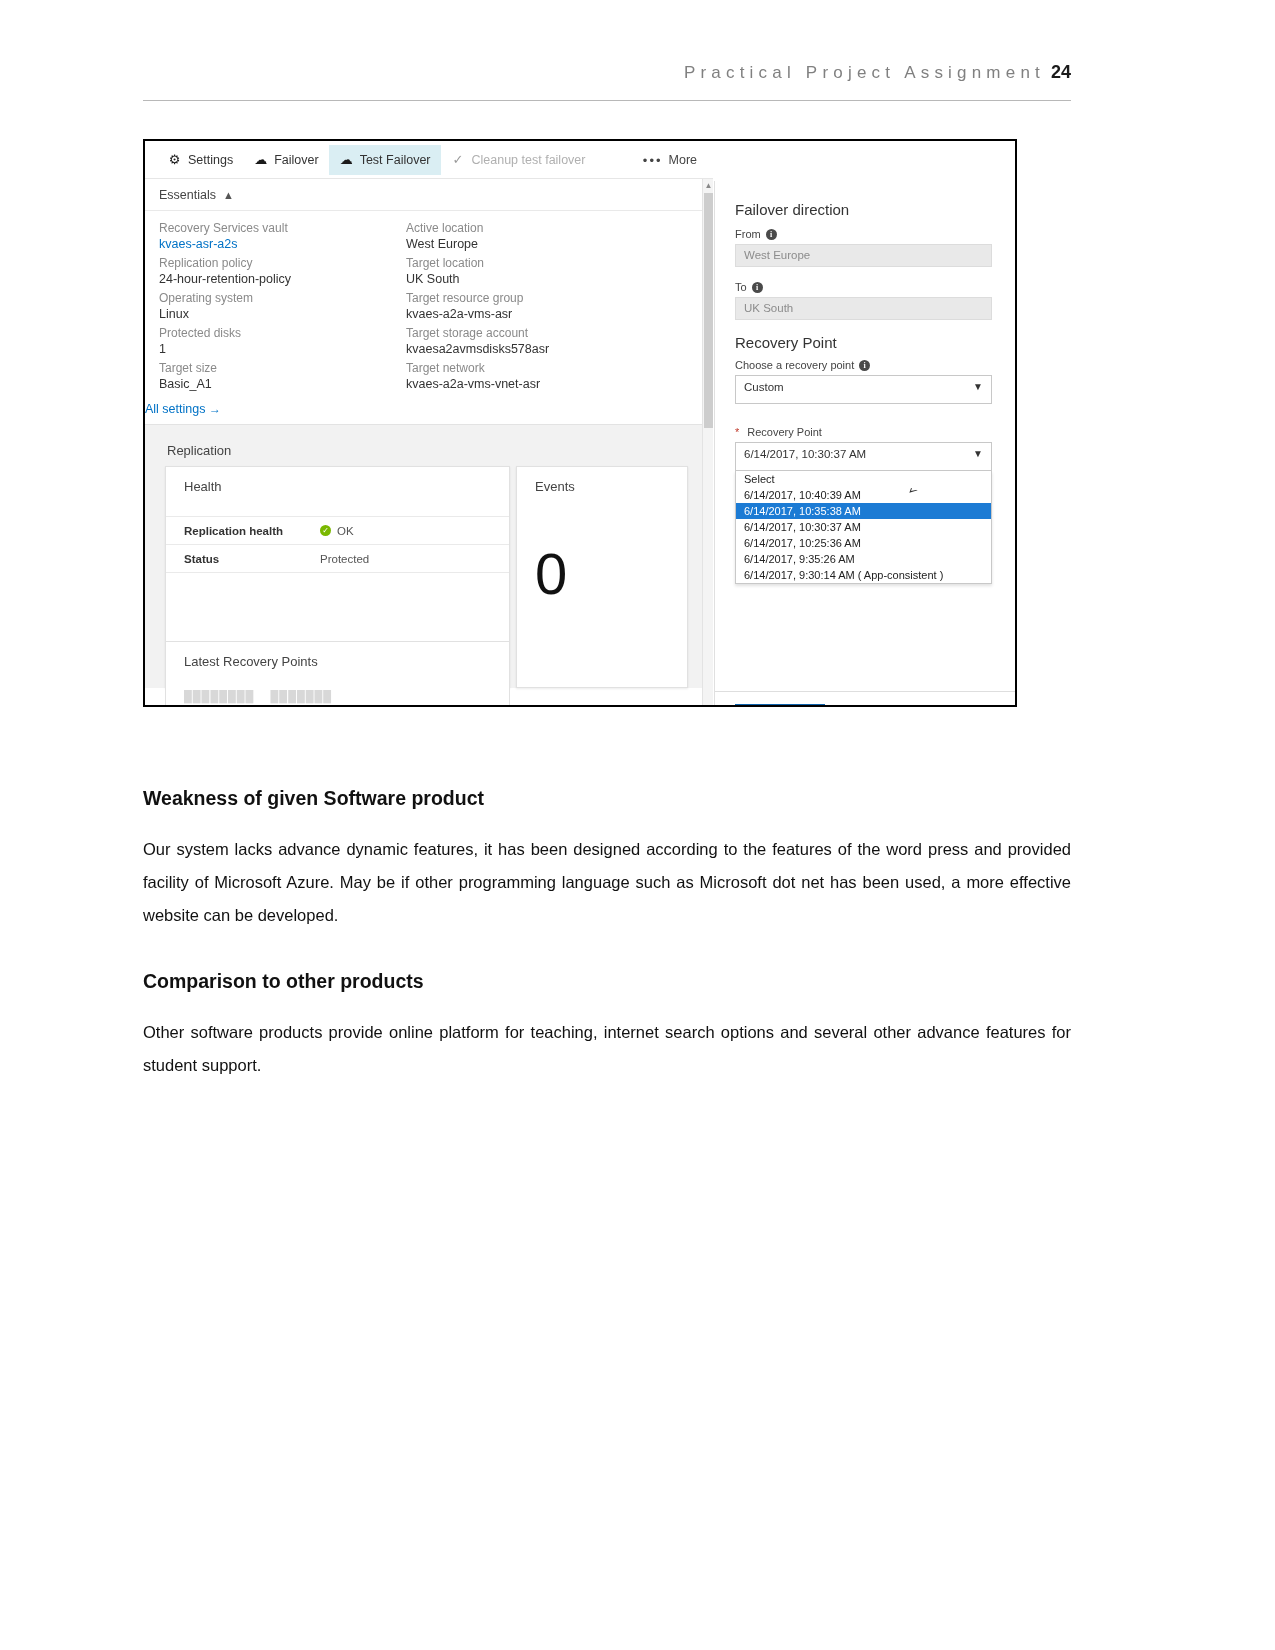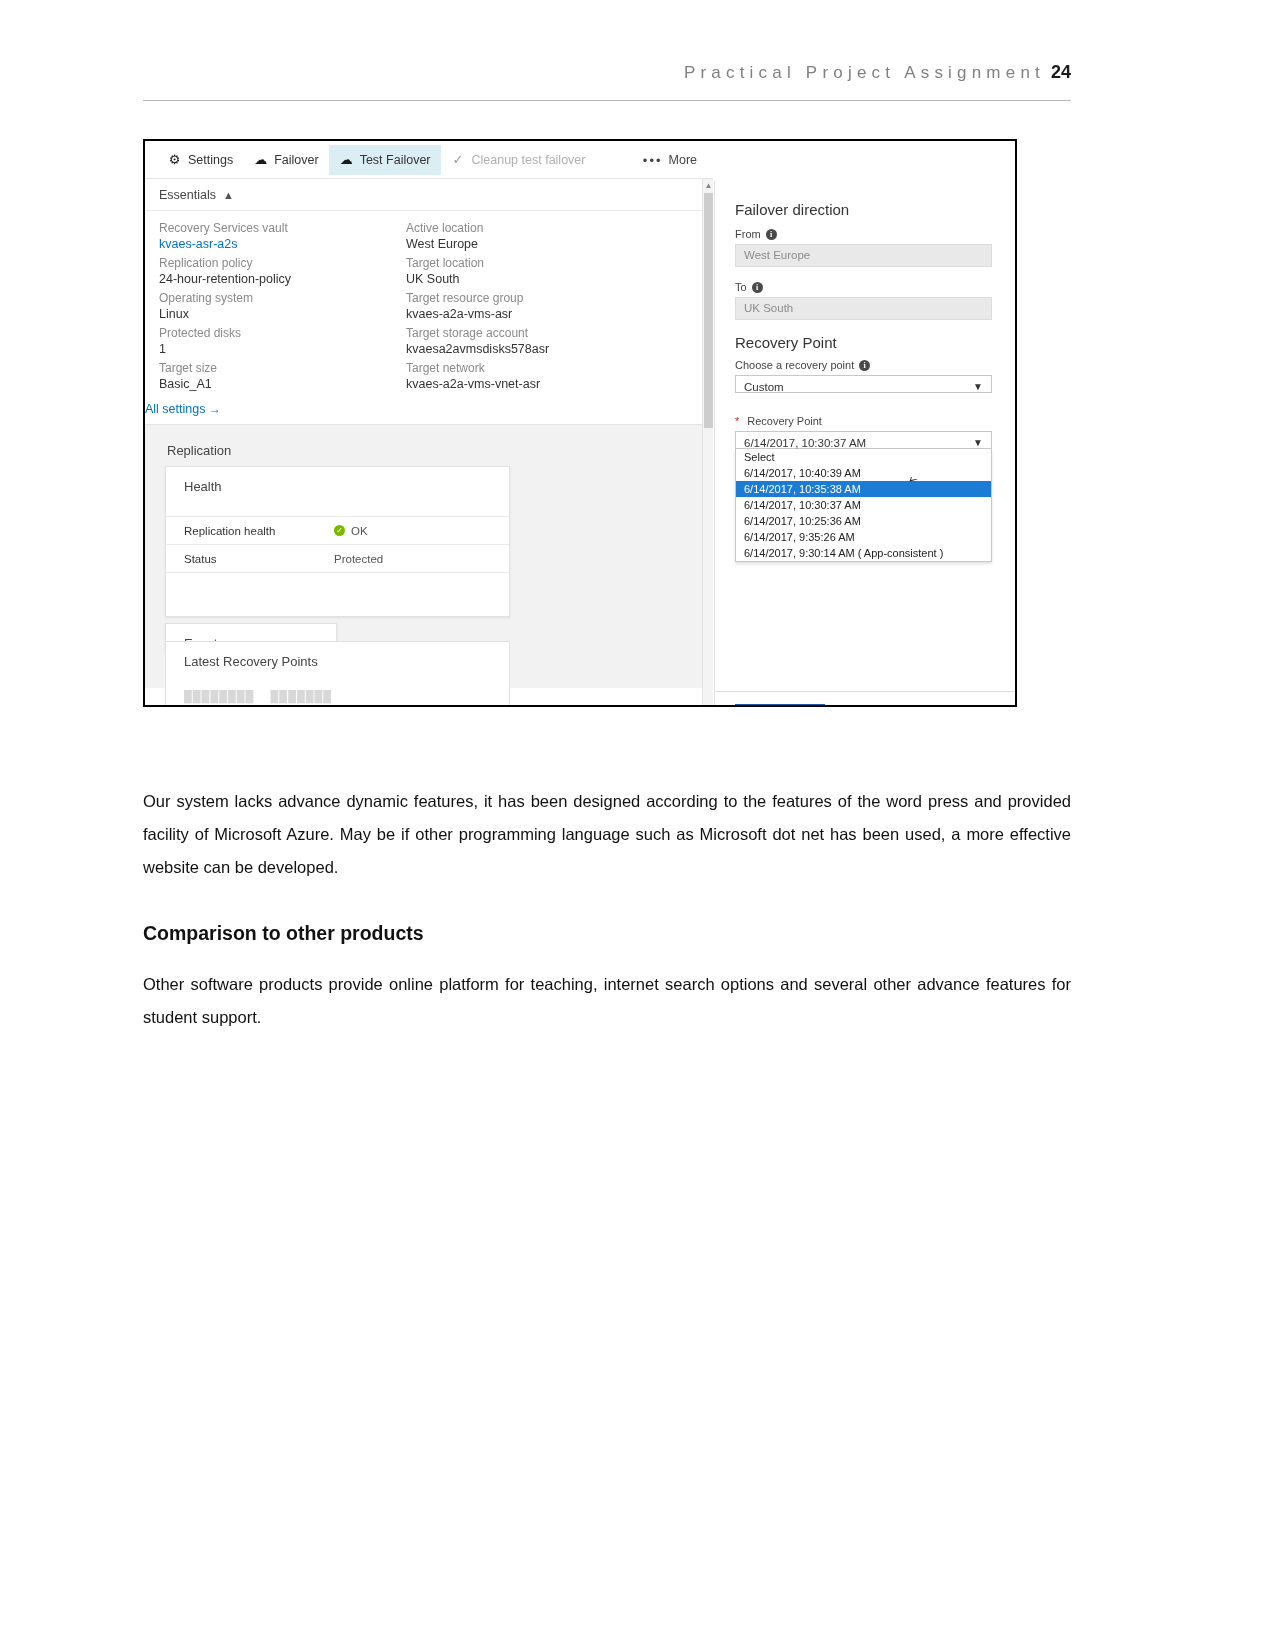--- a/index.html
+++ b/index.html
@@ -119,37 +119,36 @@
     display: flex; align-items: flex-end;
     padding-left: 22px;
     font-size: 13px; color: #444;
   }
   .az-tiles {
     display: flex;
     background: #f2f2f2;
     padding: 8px 0 0 20px;
     gap: 6px;
     height: 230px;
-    flex-direction: column;
   }
   .tile-health {
     width: 345px; background: #fff;
     border: 1px solid #e1e1e1;
     box-shadow: 0 1px 2px rgba(0,0,0,.08);
   }
   .tile-title { font-size: 13px; color: #444; padding: 12px 0 0 18px; }
   .t-rows { margin-top: 22px; }
   .t-row {
     display: flex; align-items: center;
     height: 28px;
     border-top: 1px solid #eaeaea;
     padding: 0 18px;
     font-size: 11.5px;
   }
-  .t-row .k { width: 150px; font-weight: normal; color: #333; }
+  .t-row .k { width: 136px; font-weight: bold; color: #333; }
   .t-row .v { color: #555; display: flex; align-items: center; gap: 6px; }
   .ok-dot {
     width: 11px; height: 11px; border-radius: 50%;
     background: #7ab800; color: #fff; font-size: 8px;
     line-height: 11px; text-align: center;
     display: inline-block;
   }
   .t-row.blank { border-top: 1px solid #eaeaea; height: 44px; }
   .tile-events {
     width: 172px; background: #fff;
@@ -215,21 +214,21 @@
     font-family: "Liberation Serif", serif; font-weight: bold;
   }
   .rp-input {
     width: 257px; height: 23px;
     background: #e9e9e9; border: 1px solid #dcdcdc;
     font-size: 11.5px; color: #8c8c8c;
     line-height: 21px; padding-left: 8px;
     margin-bottom: 14px;
   }
   .rp-select {
-    width: 257px; height: 18px;
+    width: 257px; height: 29px;
     background: #fff; border: 1px solid #c8c8c8;
     font-size: 11.5px; color: #333;
     line-height: 22px; padding-left: 8px;
     position: relative;
   }
   .rp-select .caret {
     position: absolute; right: 8px; top: 0; font-size: 10px; color: #333;
   }
   .req-star { color: #c0392b; margin-right: 3px; }
   .rp-h2 { font-size: 15px; color: #333; margin: 10px 0 8px 0; }
@@ -467,16 +466,17 @@
       <div class="rp-footer">
         <div class="ok-btn">OK</div>
       </div>
     </div>
   </div>
 
  </div>
 </div>
 
 <div class="doc">
+  <h2 class="sec">Weakness of given Software product</h2>
   <p class="body">Our system lacks advance dynamic features, it has been designed according to the features of the word press and provided facility of Microsoft Azure. May be if other programming language such as Microsoft dot net has been used, a more effective website can be developed.</p>
   <h2 class="sec second">Comparison to other products</h2>
   <p class="body">Other software products provide online platform for teaching, internet search options and several other advance features for student support.</p>
 </div>
 
 </body></html>

